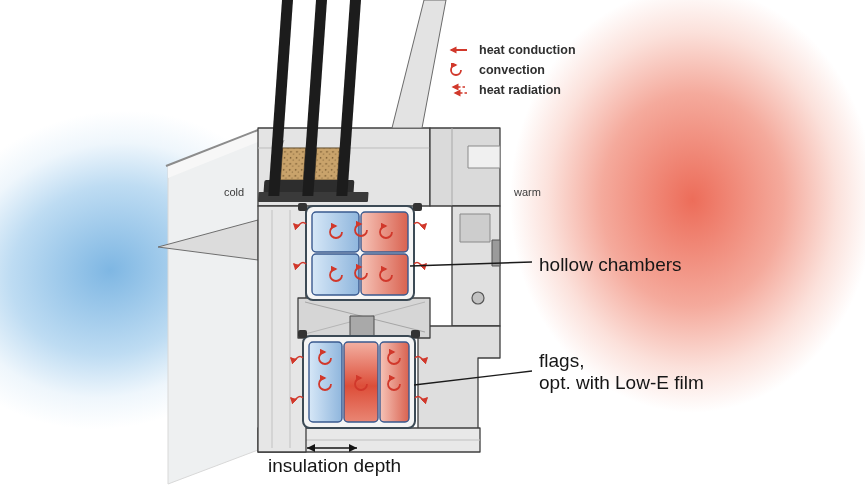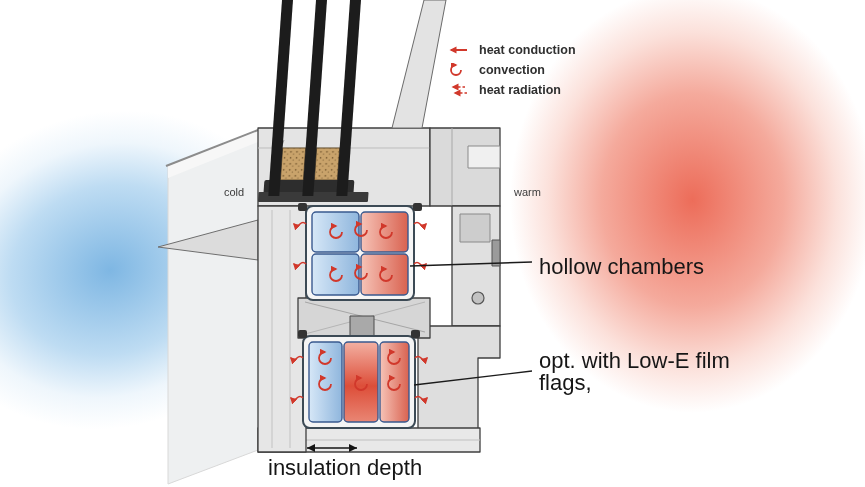--- a/index.html
+++ b/index.html
@@ -22,21 +22,21 @@
       rgba(243,155,135,0.30) 60%, rgba(255,255,255,0) 76%);
   }
   svg.drawing { position:absolute; left:0; top:0; z-index:2; }
   .side-label { position:absolute; z-index:3; font-size:11px; color:#3c3c3c; }
   .side-cold { left:224px; top:186px; }
   .side-warm { left:514px; top:186px; }
   .legend { position:absolute; z-index:3; left:444px; top:42px; display:flex; flex-direction:column; gap:5px; }
   .legend-row { display:flex; align-items:center; gap:9px; height:15px; }
   .legend-icon { width:26px; height:14px; flex:0 0 26px; }
   .legend-label { font-size:12.5px; font-weight:700; color:#2f2f2f; white-space:nowrap; }
-  .ann { position:absolute; z-index:3; font-size:22px; color:#161616; }
+  .ann { position:absolute; z-index:3; font-size:19px; color:#161616; }
   .ann-hollow { left:539px; top:254px; }
   .ann-flags  { left:539px; top:350px; line-height:22px; }
   .ann-depth  { left:268px; top:455px; width:190px; }
 </style>
 </head>
 <body>
 
 <div class="stage">
 
   <div class="glow glow-cold"></div>
@@ -195,18 +195,18 @@
       <svg class="legend-icon" viewBox="0 0 26 14">
         <line x1="21" y1="4" x2="9" y2="4" stroke="var(--accent-red,#d1382b)" stroke-width="1.5" stroke-dasharray="2.5 2" marker-end="url(#mR)"></line>
         <line x1="23" y1="10" x2="11" y2="10" stroke="var(--accent-red,#d1382b)" stroke-width="1.5" stroke-dasharray="2.5 2" marker-end="url(#mR)"></line>
       </svg>
       <span class="legend-label">heat radiation</span>
     </div>
   </div>
 
   <div class="ann ann-hollow">hollow chambers</div>
   <div class="ann ann-flags">
+    <div>flags,</div>
     <div>opt. with Low-E film</div>
-    <div>flags,</div>
   </div>
   <div class="ann ann-depth">insulation depth</div>
 
 </div>
 
 </body></html>

